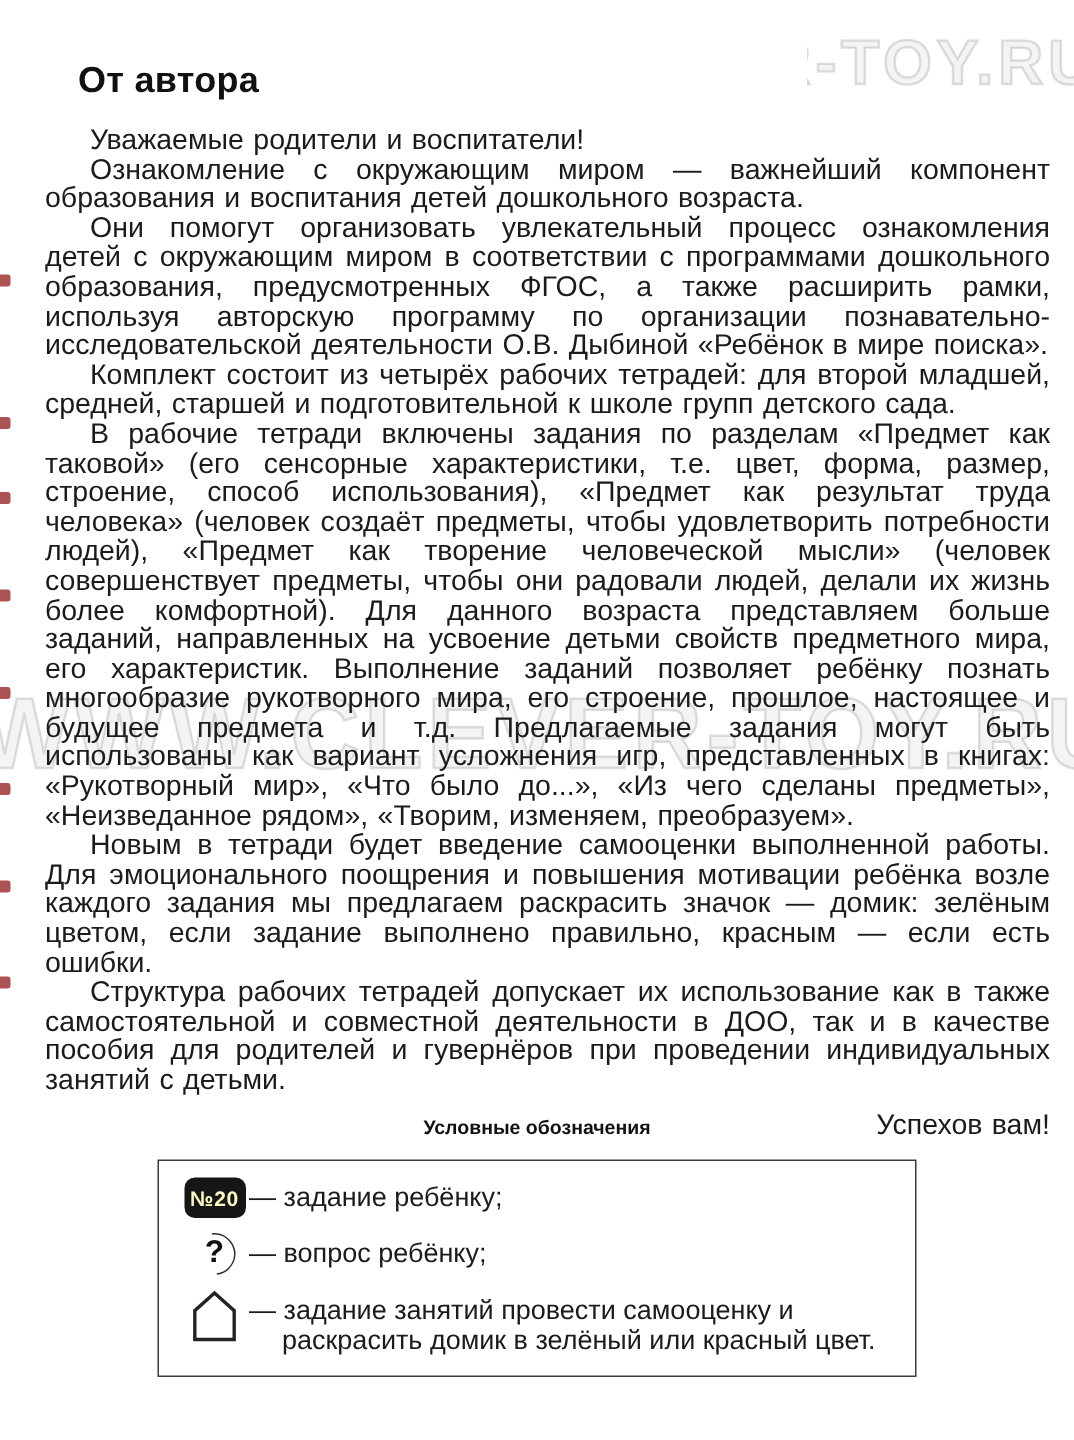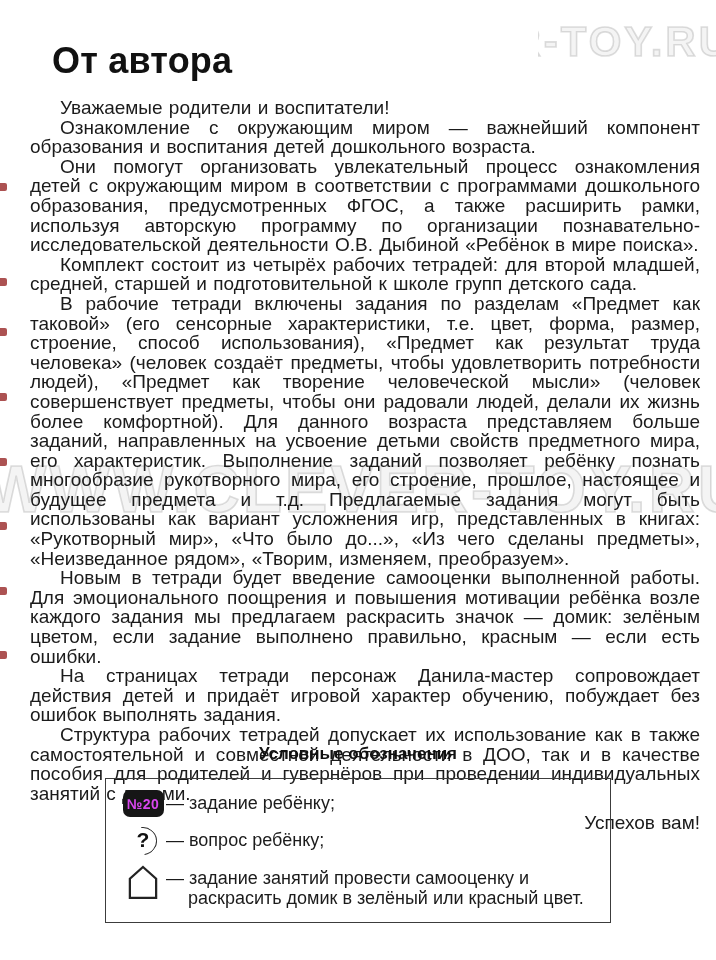--- a/index.html
+++ b/index.html
@@ -62,21 +62,21 @@
 
   
   .article {
     position: absolute;
     top: 40px;
     left: 30px;
     right: 16px;
   }
   .article h1 {
     margin: 0 0 16px 22px;
-    font-size: 36px;
+    font-size: 24px;
     font-weight: bold;
     color: #111;
     letter-spacing: 0.2px;
   }
   .article p {
     margin: 0;
     font-size: 19px;
     line-height: 19.6px;
     text-align: justify;
     text-indent: 30px;
@@ -87,21 +87,21 @@
   
   .legend {
     position: absolute;
     top: 744px;
     left: 0;
     width: 716px;
   }
   .legend h2 {
     margin: 0 0 14px 0;
     text-align: center;
-    font-size: 17px;
+    font-size: 13px;
     font-weight: bold;
     color: #111;
   }
   .legend-box {
     margin-left: 105px;
     width: 506px;
     box-sizing: border-box;
     border: 1.6px solid #3c3c3c;
     padding: 12px 16px 14px 14px;
   }
@@ -127,21 +127,21 @@
     margin-top: 3px;
   }
 
   .num-badge {
     display: inline-flex;
     align-items: center;
     justify-content: center;
     width: 41px;
     height: 27px;
     background: #161616;
-    color: #d946ef;
+    color: #fef9c3;
     border-radius: 7px;
     font-size: 14px;
     font-weight: bold;
     letter-spacing: 0.5px;
   }
   .q-wrap {
     position: relative;
     width: 28px;
     height: 28px;
   }
@@ -187,21 +187,20 @@
   <div class="edge-mark em8"></div>
 
   <div class="article">
     <h1>От автора</h1>
     <p>Уважаемые родители и воспитатели!</p>
     <p>Ознакомление с окружающим миром — важнейший компонент образования и воспитания детей дошкольного возраста.</p>
     <p>Они помогут организовать увлекательный процесс ознакомления детей с окружающим миром в соответствии с программами дошкольного образования, предусмотренных ФГОС, а также расширить рамки, используя авторскую программу по организации познавательно-исследовательской деятельности О.В. Дыбиной «Ребёнок в мире поиска».</p>
     <p>Комплект состоит из четырёх рабочих тетрадей: для второй младшей, средней, старшей и подготовительной к школе групп детского сада.</p>
     <p>В рабочие тетради включены задания по разделам «Предмет как таковой» (его сенсорные характеристики, т.е. цвет, форма, размер, строение, способ использования), «Предмет как результат труда человека» (человек создаёт предметы, чтобы удовлетворить потребности людей), «Предмет как творение человеческой мысли» (человек совершенствует предметы, чтобы они радовали людей, делали их жизнь более комфортной). Для данного возраста представляем больше заданий, направленных на усвоение детьми свойств предметного мира, его характеристик. Выполнение заданий позволяет ребёнку познать многообразие рукотворного мира, его строение, прошлое, настоящее и будущее предмета и т.д. Предлагаемые задания могут быть использованы как вариант усложнения игр, представленных в книгах: «Рукотворный мир», «Что было до...», «Из чего сделаны предметы», «Неизведанное рядом», «Творим, изменяем, преобразуем».</p>
     <p>Новым в тетради будет введение самооценки выполненной работы. Для эмоционального поощрения и повышения мотивации ребёнка возле каждого задания мы предлагаем раскрасить значок — домик: зелёным цветом, если задание выполнено правильно, красным — если есть ошибки.</p>
-    <p>На страницах тетради персонаж Данила-мастер сопровождает действия детей и придаёт игровой характер обучению, побуждает без ошибок выполнять задания.</p>
     <p>Структура рабочих тетрадей допускает их использование как в также самостоятельной и совместной деятельности в ДОО, так и в качестве пособия для родителей и гувернёров при проведении индивидуальных занятий с детьми.</p>
     <p class="spaced">Успехов вам!</p>
   </div>
 
   <div class="legend">
     <h2>Условные обозначения</h2>
     <div class="legend-box">
 
       <div class="legend-row">
         <div class="legend-icon-cell">

